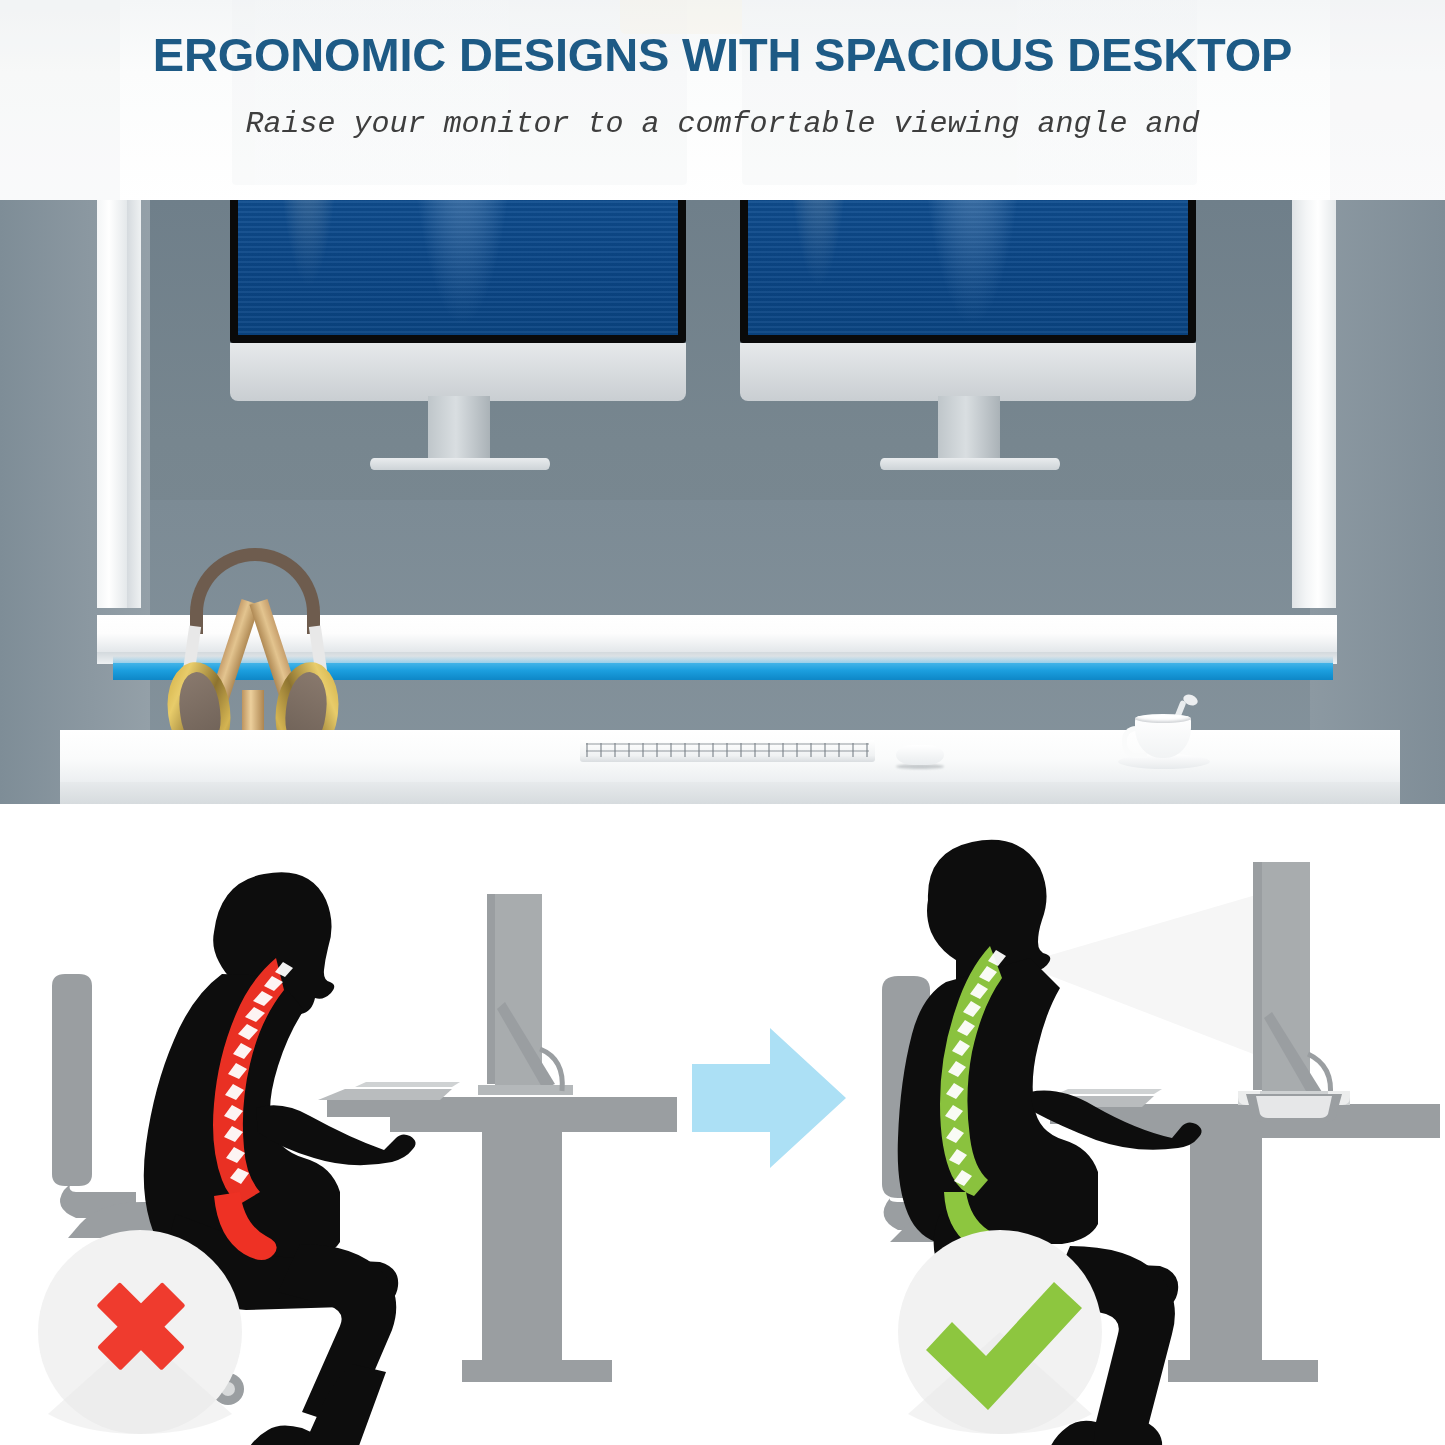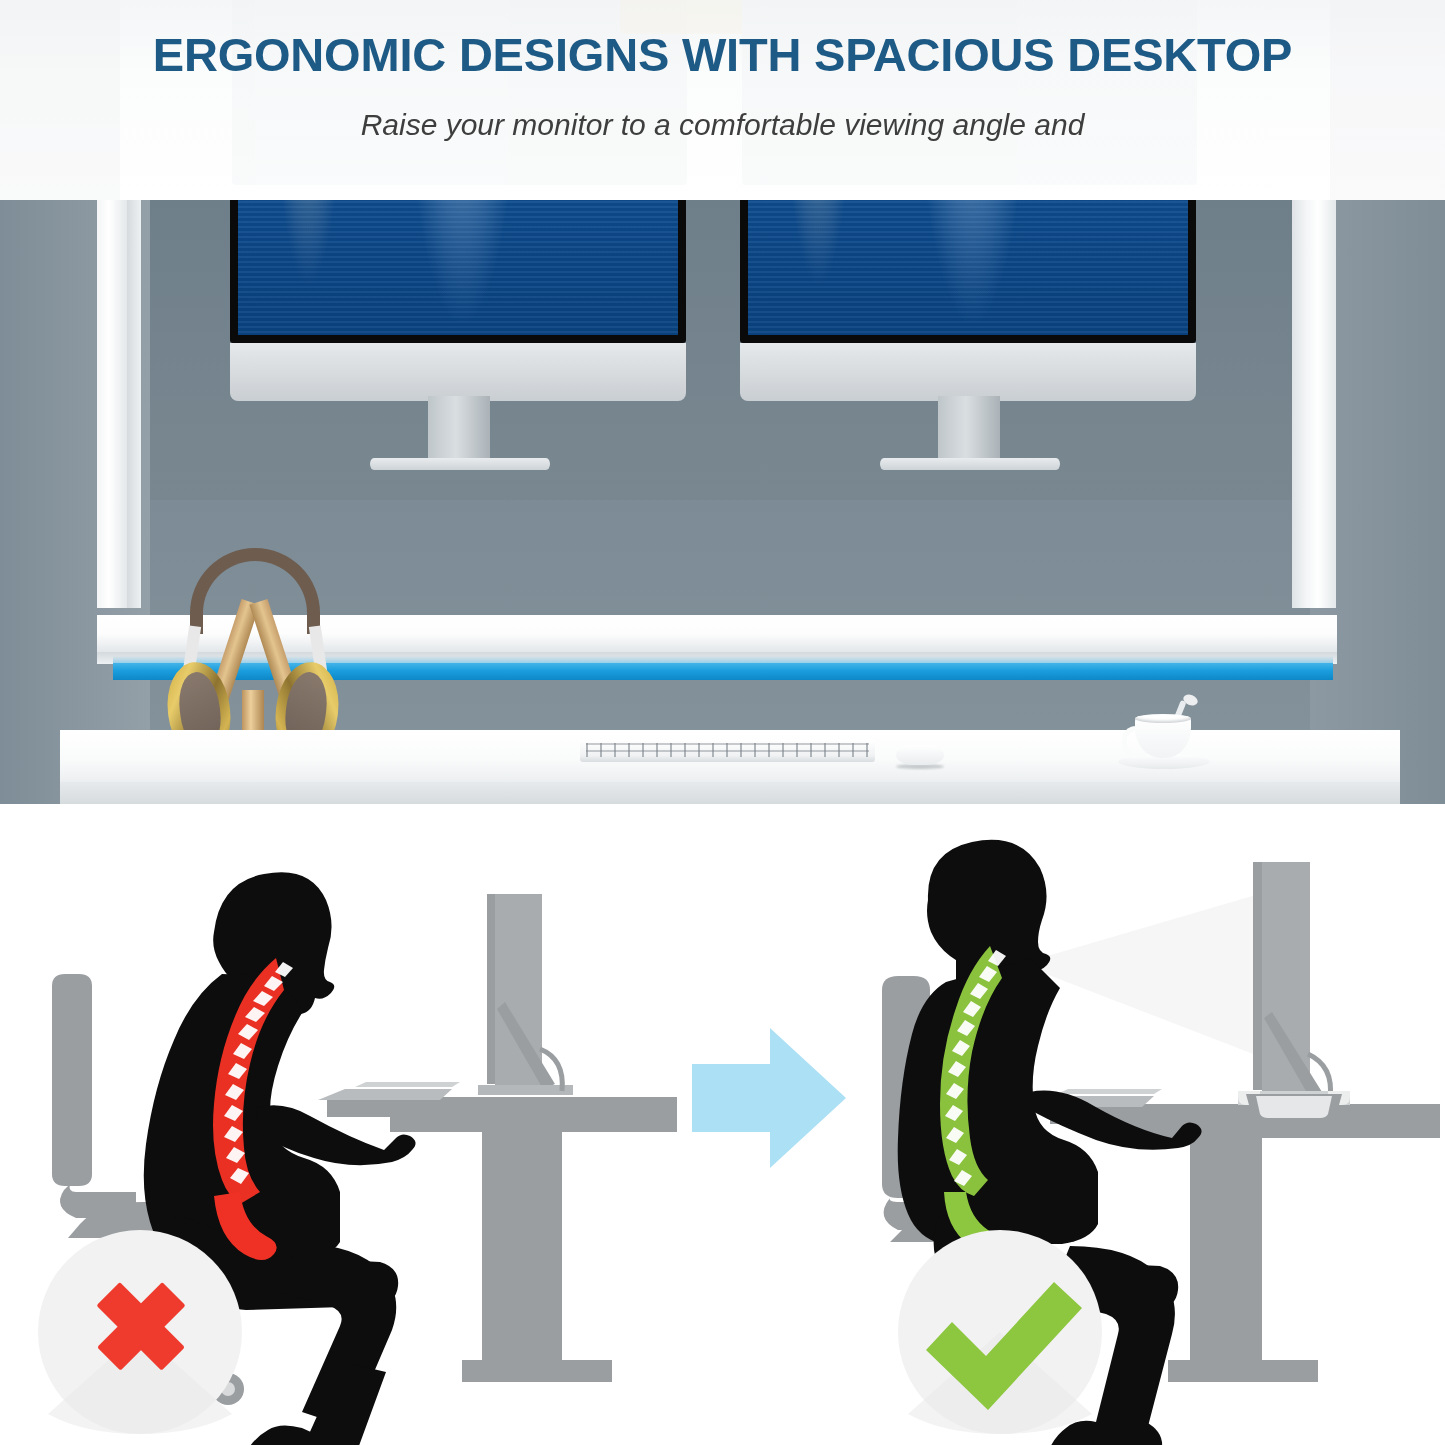--- a/index.html
+++ b/index.html
@@ -15,21 +15,21 @@
   .hg.m1{left:232px;top:-30px;width:455px;height:215px;background:linear-gradient(180deg,#f0f2f4,#eef1f3);border-radius:4px;}
   .hg.m2{left:742px;top:-30px;width:455px;height:215px;background:linear-gradient(180deg,#f0f2f4,#eef1f3);border-radius:4px;}
   .hg.wall{left:0;top:0;width:120px;height:200px;background:#eef0f1;}
   .hg.wall2{left:1330px;top:0;width:115px;height:200px;background:#eef0f1;}
   .hg.poke{left:620px;top:-12px;width:230px;height:46px;background:#f7e9c9;opacity:.5;border-radius:6px;}
   .title{position:absolute;left:0;top:27px;width:1445px;text-align:center;
     font-size:47px;font-weight:bold;letter-spacing:-.2px;color:#1d5a85;
     font-family:"Liberation Sans",sans-serif;white-space:nowrap;}
   .subtitle{position:absolute;left:0;top:105px;width:1445px;text-align:center;
     font-size:30px;font-style:italic;color:#3e3e3e;line-height:1.33;
-    font-family:Liberation Sans, sans-serif;}
+    font-family:Liberation Mono, monospace;}
   .sub-l2{display:block;}
 
   
   .photo{position:absolute;left:0;top:200px;width:1445px;height:604px;overflow:hidden;
     background:#7d8c96;}
   
   .wall-left{position:absolute;left:0;top:0;width:150px;height:604px;
     background:linear-gradient(90deg,#7e8d97 0%,#8b98a1 60%,#94a0a8 100%);}
   .wall-mid{position:absolute;left:150px;top:0;width:1160px;height:604px;
     background:linear-gradient(180deg,#6f7f8a 0%,#77868f 40%,#7d8b94 100%);}

